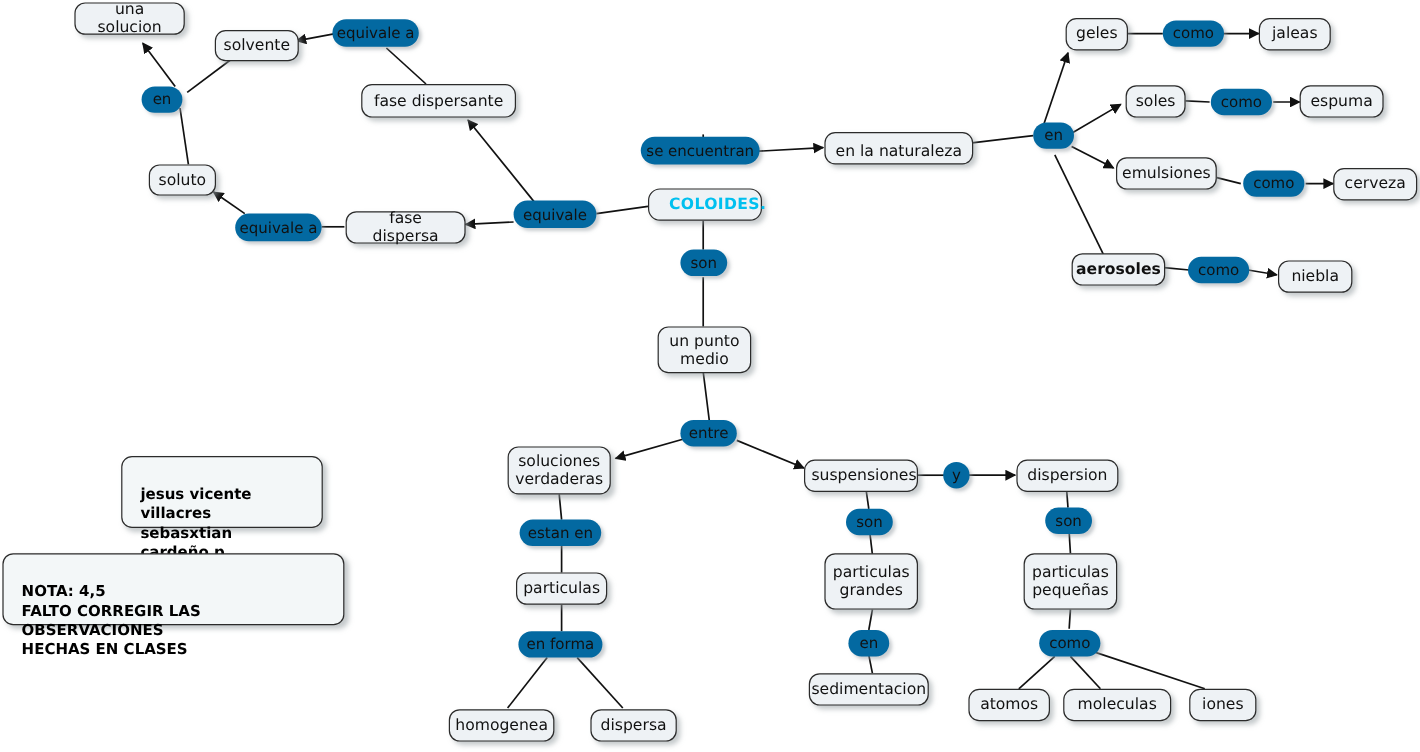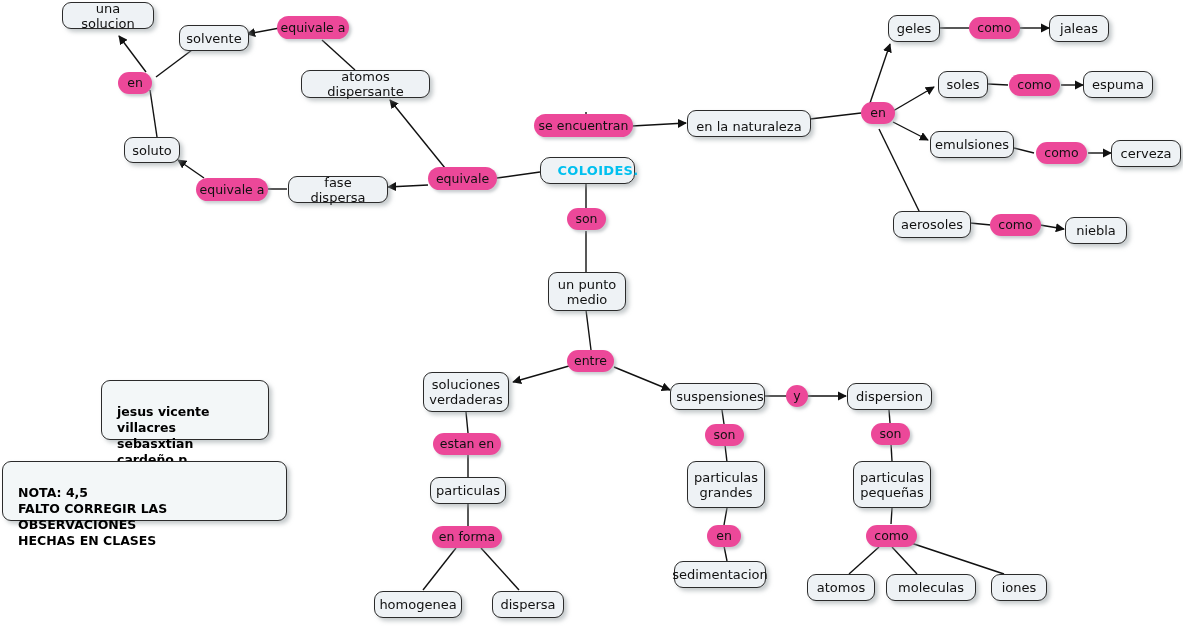--- a/index.html
+++ b/index.html
@@ -53,21 +53,21 @@
   }
   .node.root .lbl {
     color: #00c0ef;
     font-weight: bold;
     font-size: 13px;
     letter-spacing: 0.3px;
   }
   .linklabel {
     position: absolute;
     box-sizing: border-box;
-    background: #ec4899;
+    background: #0369a1;
     border: none;
     border-radius: 12px;
     color: #111111;
     font-size: 12.5px;
     line-height: 14px;
     text-align: center;
     display: flex;
     align-items: center;
     justify-content: center;
     padding: 1px 6px;
@@ -167,21 +167,21 @@
 
   <div class="node" style="left:62px; top:2px; width:92px; height:27px;">
     <span class="lbl">una solucion</span>
   </div>
 
   <div class="node" style="left:179px; top:25px; width:70px; height:26px;">
     <span class="lbl">solvente</span>
   </div>
 
   <div class="node" style="left:301px; top:70px; width:129px; height:28px;">
-    <span class="lbl">atomos dispersante</span>
+    <span class="lbl">fase dispersante</span>
   </div>
 
   <div class="node" style="left:124px; top:137px; width:56px; height:26px;">
     <span class="lbl">soluto</span>
   </div>
 
   <div class="node" style="left:288px; top:176px; width:100px; height:27px;">
     <span class="lbl">fase dispersa</span>
   </div>
 
@@ -210,21 +210,21 @@
   </div>
 
   <div class="node" style="left:930px; top:131px; width:84px; height:27px;">
     <span class="lbl">emulsiones</span>
   </div>
 
   <div class="node" style="left:1111px; top:140px; width:70px; height:27px;">
     <span class="lbl">cerveza</span>
   </div>
 
-  <div class="node" style="left:893px; top:211px; width:78px; height:27px;">
+  <div class="node" style="left:893px; top:211px; width:78px; height:27px;font-weight:bold;">
     <span class="lbl">aerosoles</span>
   </div>
 
   <div class="node" style="left:1065px; top:217px; width:62px; height:27px;">
     <span class="lbl">niebla</span>
   </div>
 
   <div class="node" style="left:548px; top:272px; width:78px; height:39px;">
     <span class="lbl">un punto
 medio</span>
@@ -250,21 +250,21 @@
   <div class="node" style="left:687px; top:461px; width:78px; height:47px;">
     <span class="lbl">particulas
 grandes</span>
   </div>
 
   <div class="node" style="left:853px; top:461px; width:78px; height:47px;">
     <span class="lbl">particulas
 pequeñas</span>
   </div>
 
-  <div class="node" style="left:674px; top:561px; width:92px; height:27px;">
+  <div class="node" style="left:674px; top:561px; width:100px; height:27px;">
     <span class="lbl">sedimentacion</span>
   </div>
 
   <div class="node" style="left:374px; top:591px; width:88px; height:27px;text-align:center;">
     <span class="lbl">homogenea</span>
   </div>
 
   <div class="node" style="left:492px; top:591px; width:72px; height:27px;">
     <span class="lbl">dispersa</span>
   </div>

